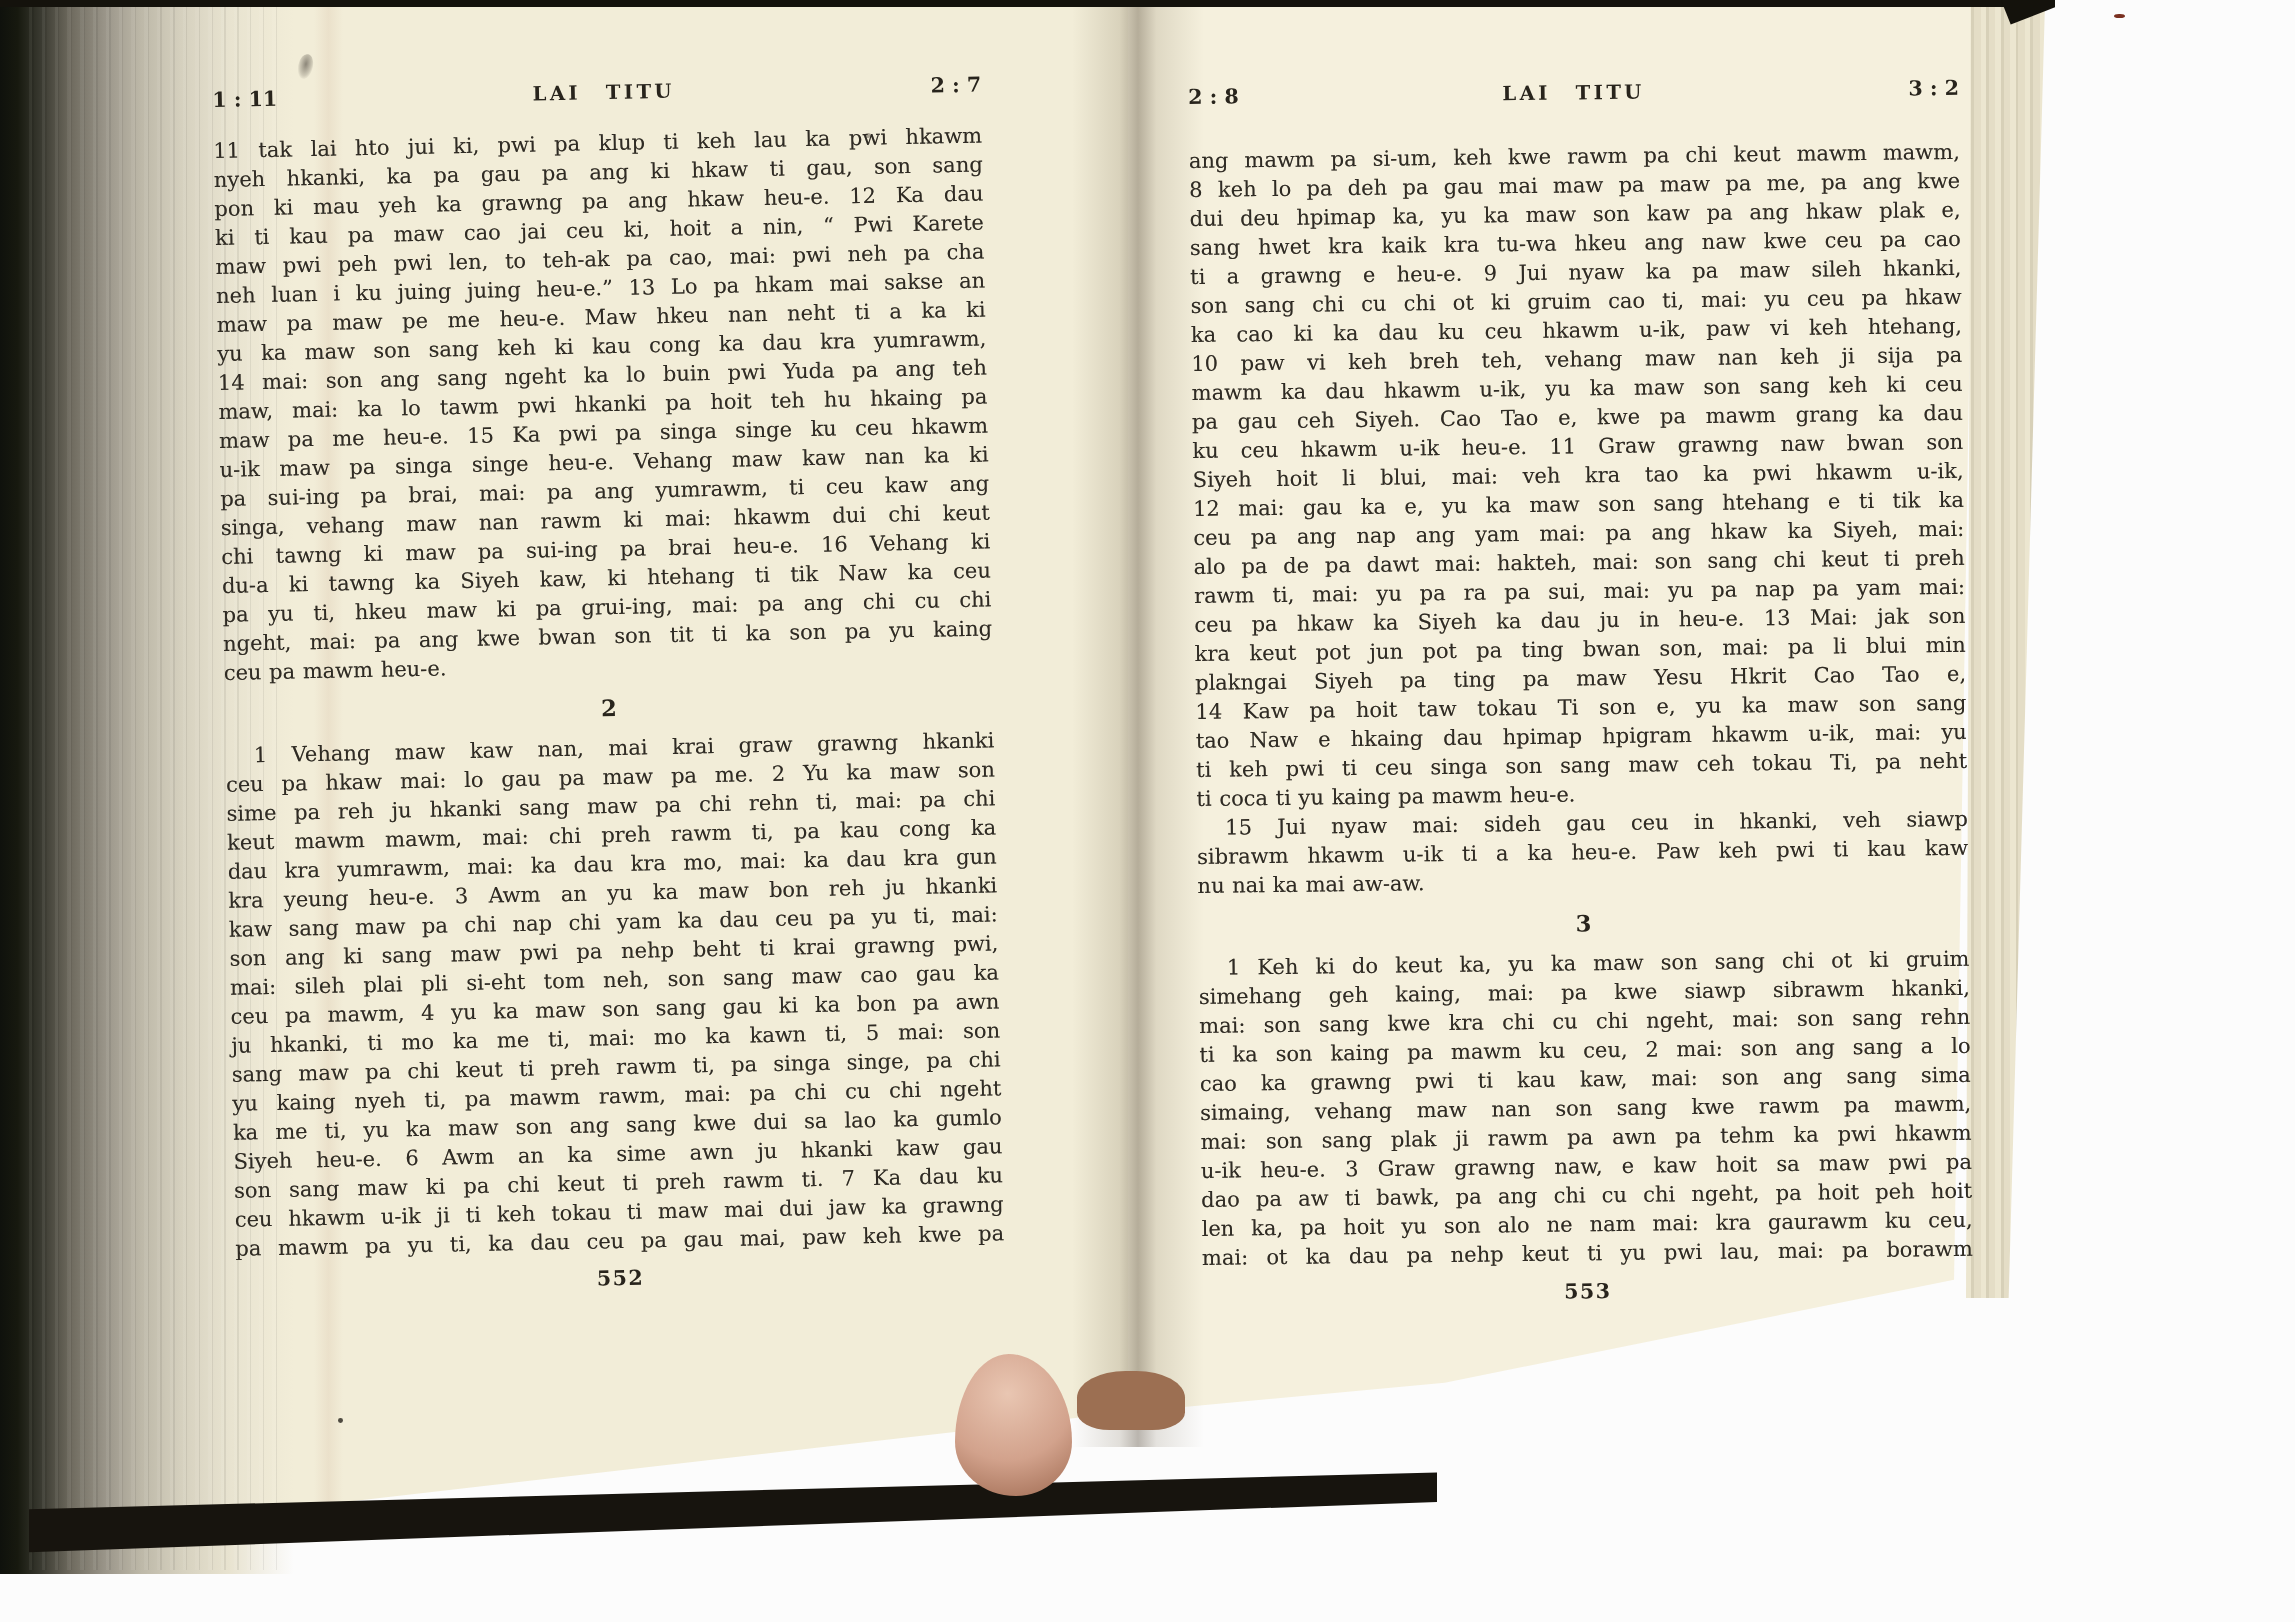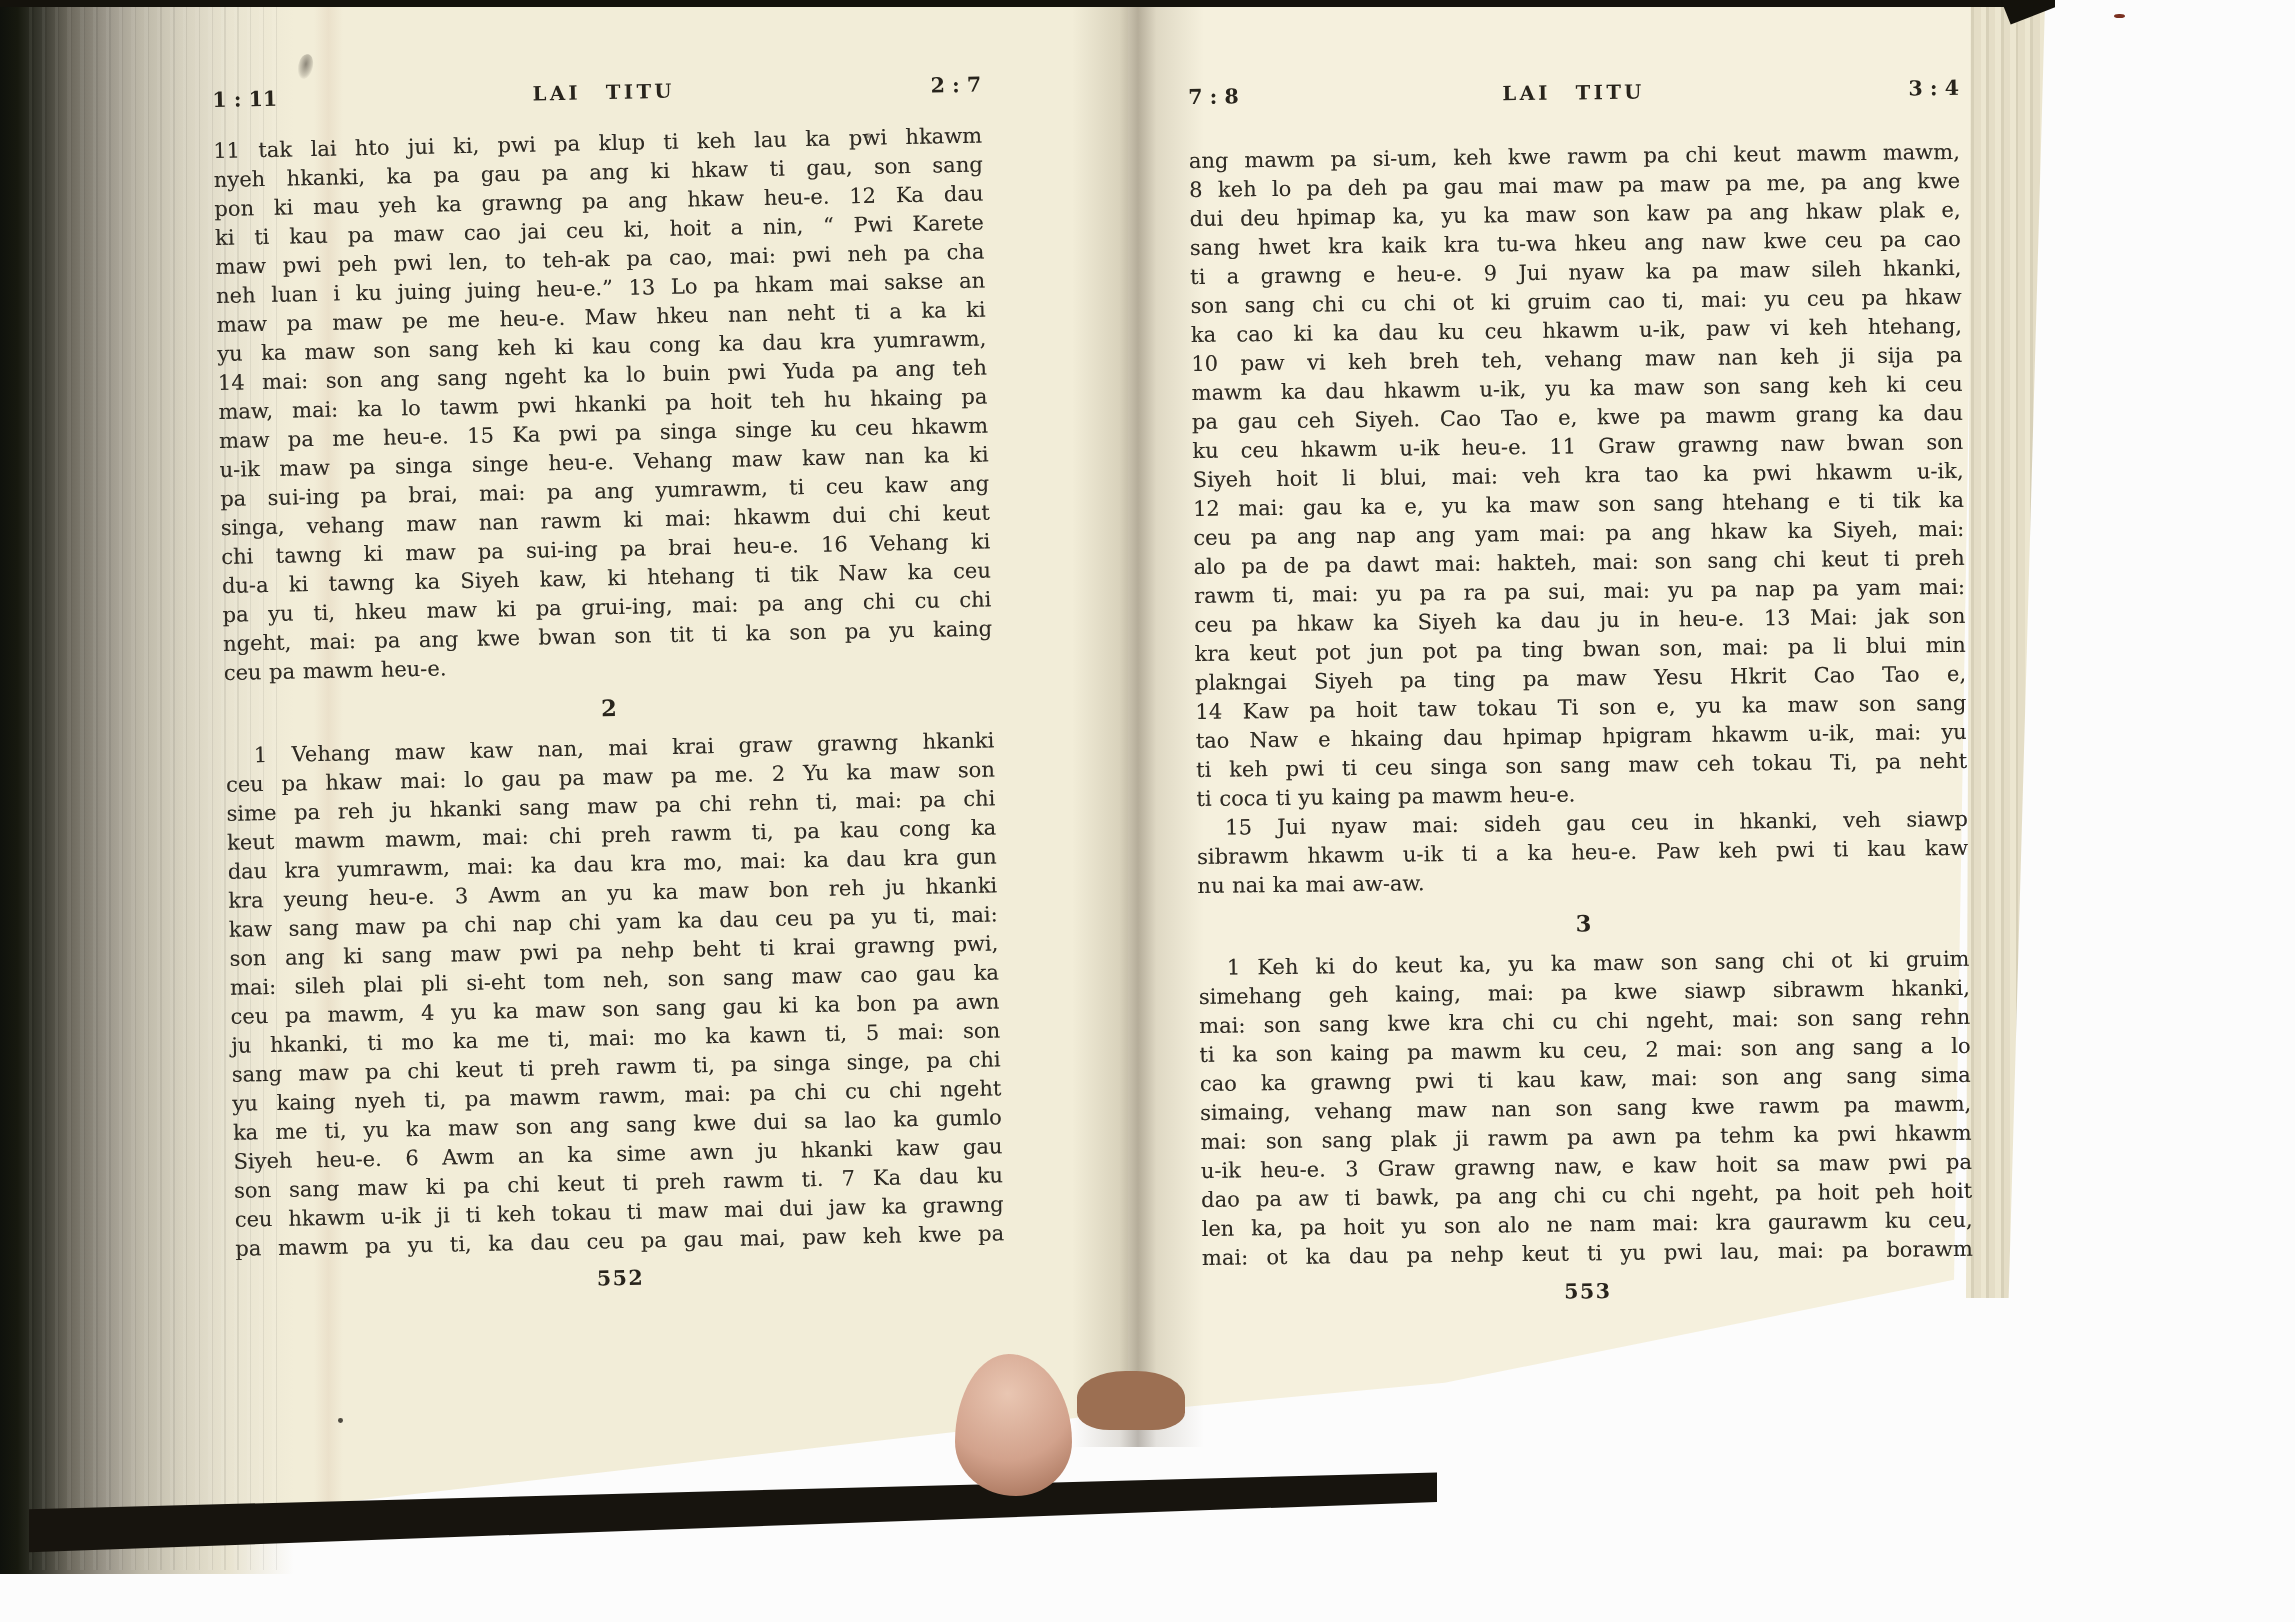--- a/index.html
+++ b/index.html
@@ -134,23 +134,23 @@
         <div class="tline">Siyeh heu-e.  6 Awm an ka sime awn ju hkanki kaw gau</div>
         <div class="tline">son sang maw ki pa chi keut ti preh rawm ti.  7 Ka dau ku</div>
         <div class="tline">ceu hkawm u-ik ji ti keh tokau ti maw mai dui jaw ka grawng</div>
         <div class="tline">pa mawm pa yu ti, ka dau ceu pa gau mai, paw keh kwe pa</div>
       </div>
     <div class="pagenum">552</div>
   </div>
 
   <div class="text-col right">
     <div class="runhead">
-      <span>7 : 8</span>
+      <span>2 : 8</span>
       <span class="rh-center">LAI TITU</span>
-      <span>3 : 4</span>
+      <span>3 : 2</span>
     </div>
     <div class="para first-r">
         <div class="tline">ang mawm pa si-um, keh kwe rawm pa chi keut mawm mawm,</div>
         <div class="tline">8 keh lo pa deh pa gau mai maw pa maw pa me, pa ang kwe</div>
         <div class="tline">dui deu hpimap ka, yu ka maw son kaw pa ang hkaw plak e,</div>
         <div class="tline">sang hwet kra kaik kra tu-wa hkeu ang naw kwe ceu pa cao</div>
         <div class="tline">ti a grawng e heu-e.  9 Jui nyaw ka pa maw sileh hkanki,</div>
         <div class="tline">son sang chi cu chi ot ki gruim cao ti, mai: yu ceu pa hkaw</div>
         <div class="tline">ka cao ki ka dau ku ceu hkawm u-ik, paw vi keh htehang,</div>
         <div class="tline">10 paw vi keh breh teh, vehang maw nan keh ji sija pa</div>

